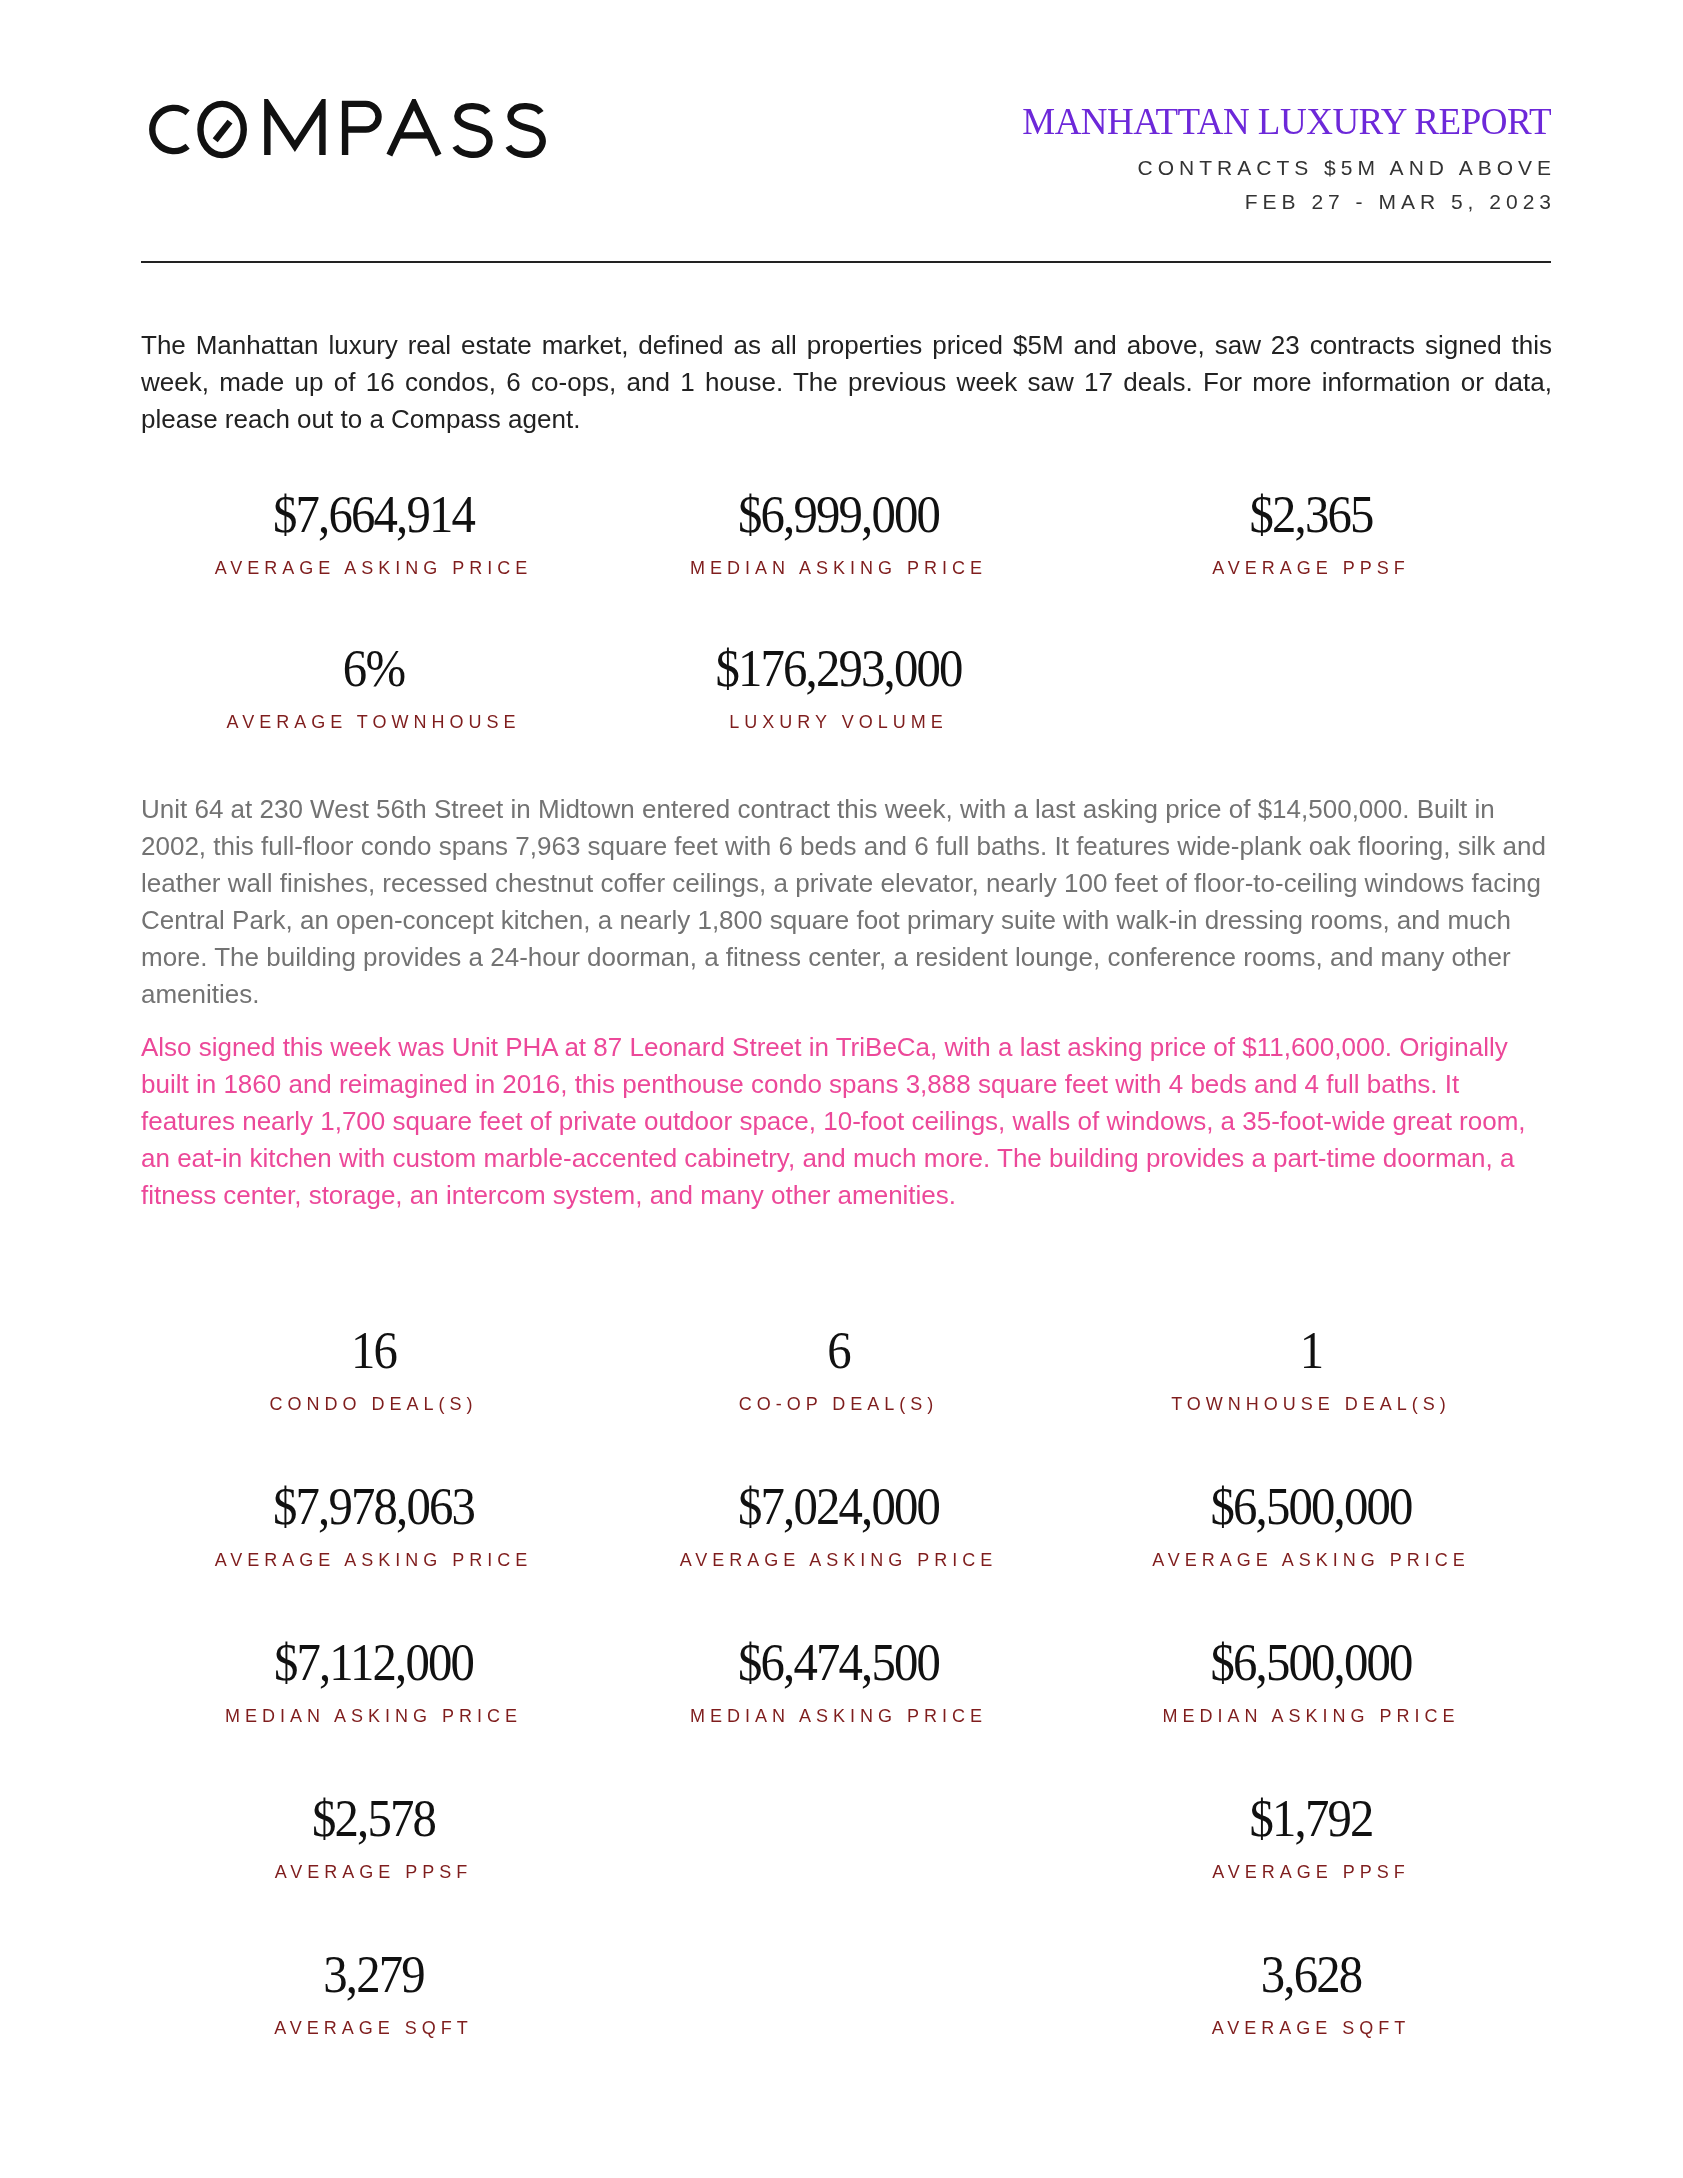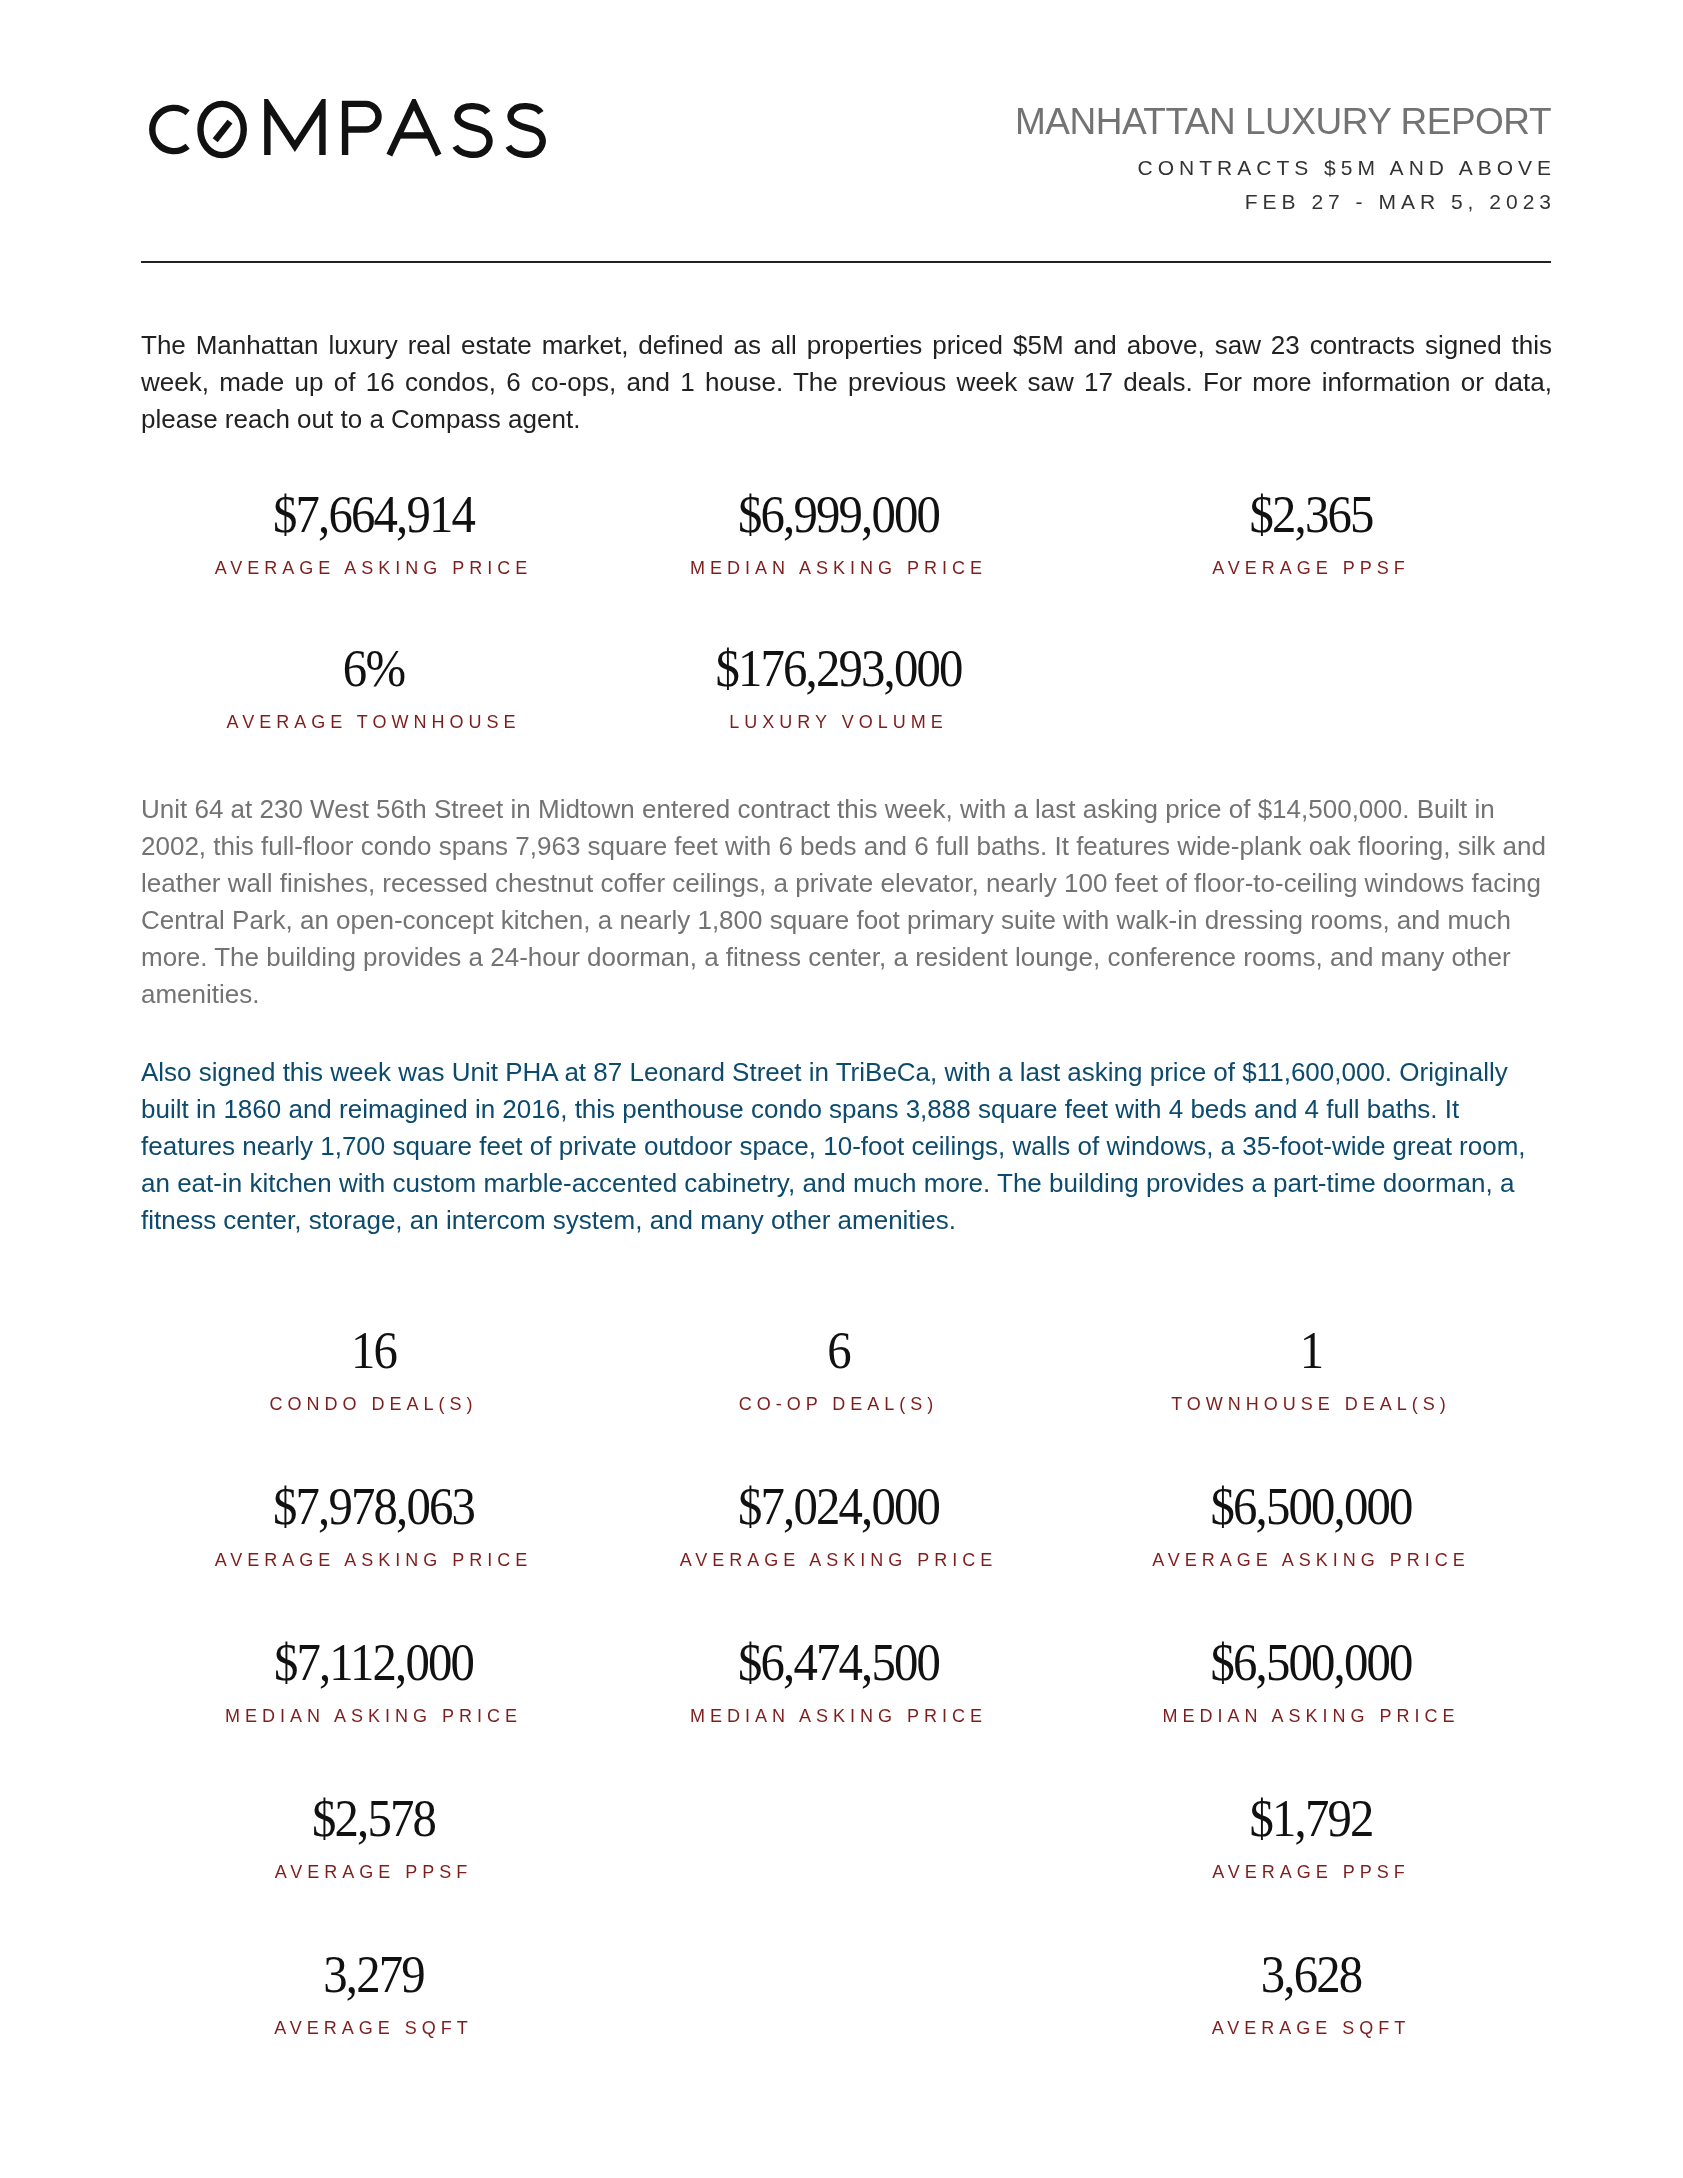--- a/index.html
+++ b/index.html
@@ -10,22 +10,22 @@
     }
     .logo {
       position: absolute; left: 142px; top: 99px;
       height: 61px; display: flex; align-items: center;
     }
     .logo svg { display: block; }
     .header-right {
       position: absolute; right: 132px; top: 99px; text-align: right;
     }
     .report-title {
-      font-family: Liberation Sans, sans-serif;
-      font-size: 37px; letter-spacing: -0.5px; color: #737373;
+      font-family: Liberation Serif, serif;
+      font-size: 37px; letter-spacing: -0.5px; color: #6d28d9;
       line-height: 46px;
     }
     .report-sub {
       font-family: "Liberation Sans", sans-serif;
       font-size: 21px; letter-spacing: 5px; color: #333;
       margin-top: 12px; line-height: 22px;
       margin-right: -5px;
     }
     .report-sub + .report-sub { margin-top: 12px; }
     .divider {
@@ -33,21 +33,21 @@
       height: 2px; background: #222;
     }
     .para {
       position: absolute; left: 141px; width: 1411px;
       font-family: "Liberation Sans", sans-serif;
       font-size: 26px; line-height: 37px; color: #222;
     }
     .para.justified { text-align: justify; }
     .para.intro { top: 327px; }
     .para.p1 { top: 791px; color: #737373; }
-    .para.p2 { top: 1054px; color: #0c4a6e; }
+    .para.p2 { top: 1029px; color: #ec4899; }
     .stats-grid {
       position: absolute; left: 141px; width: 1411px;
       display: grid; grid-template-columns: 465px 465px 480px;
     }
     .stat {
       text-align: center; height: 156px;
     }
     .stat-value {
       font-family: "Liberation Serif", serif;
       font-size: 53px; letter-spacing: -2px; color: #111;

